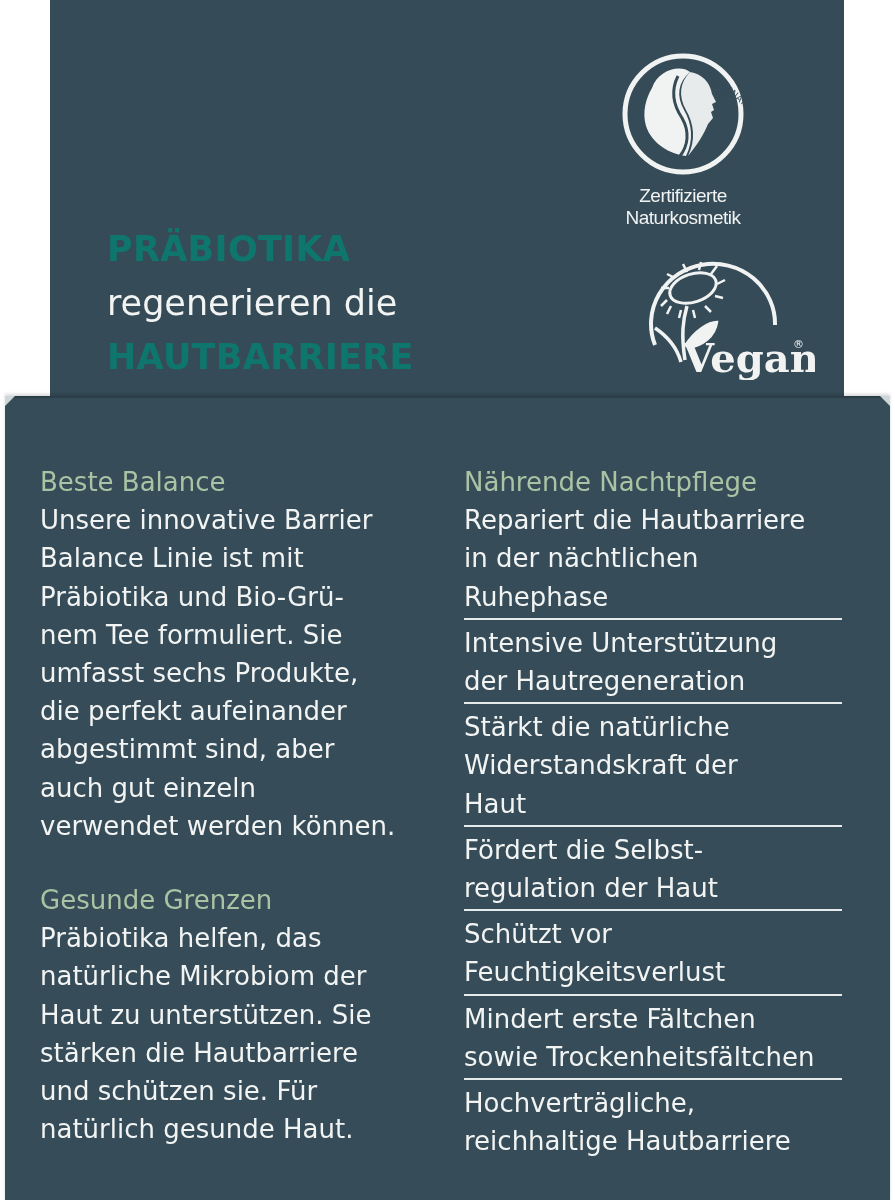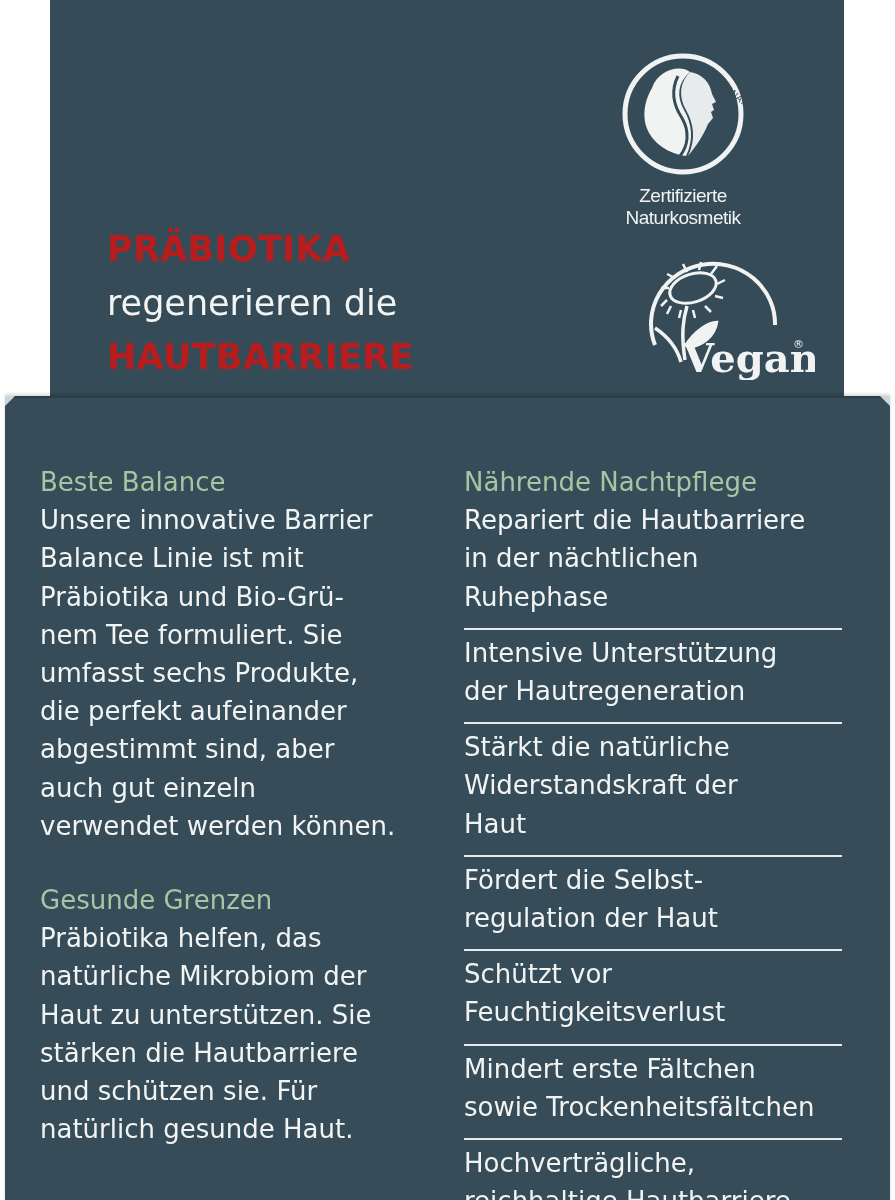--- a/index.html
+++ b/index.html
@@ -12,33 +12,33 @@
     background:#354b57;
   }
   .bottom-panel {
     position:absolute; left:5px; top:396px; width:885px; height:804px;
     background:#364c58;
     border-top:2px solid #2b3e48;
     box-shadow: 0 -2px 3px rgba(0,0,0,0.15);
   }
   .corner { position:absolute; width:10px; height:10px; background:#cfd6da; }
   .headline { position:absolute; left:107px; top:222px; line-height:54px; }
-  .headline .accent { color:#b91c1c; font-weight:bold; font-size:35px; letter-spacing:0.3px; }
+  .headline .accent { color:#0f766e; font-weight:bold; font-size:35px; letter-spacing:0.3px; }
   .headline .plain { color:#f2f4f3; font-size:35px; font-weight:normal; }
   .seal { position:absolute; color:#f1f3f3; }
   .seal-natrue { left:618px; top:52px; width:130px; }
   .seal-natrue .caption { text-align:center; font-family:"Liberation Sans", sans-serif; font-size:19px; line-height:22px; margin-top:4px; letter-spacing:-0.5px; }
   .seal-vegan { left:625px; top:250px; width:190px; height:130px; }
   .col { position:absolute; font-size:26px; line-height:38.2px; color:#f2f4f3; }
   .col-left { left:40px; top:463px; width:400px; }
   .col-right { left:464px; top:463px; width:378px; }
   .sec-title { color:#a9c4a4; }
   .para { white-space:pre-line; }
   .gap { height:36px; }
-  .bullet { border-bottom:2px solid #e6eaeb; padding-bottom:12px; margin-bottom:4px; white-space:pre-line; }
+  .bullet { border-bottom:2px solid #e6eaeb; padding-bottom:2px; margin-bottom:4px; white-space:pre-line; }
   .bullet:last-child { border-bottom:none; }
 </style>
 </head>
 <body>
 
 <div class="top-panel"></div>
 
 <div class="headline">
   <div class="accent">PRÄBIOTIKA</div>
   <div class="plain">regenerieren die</div>

